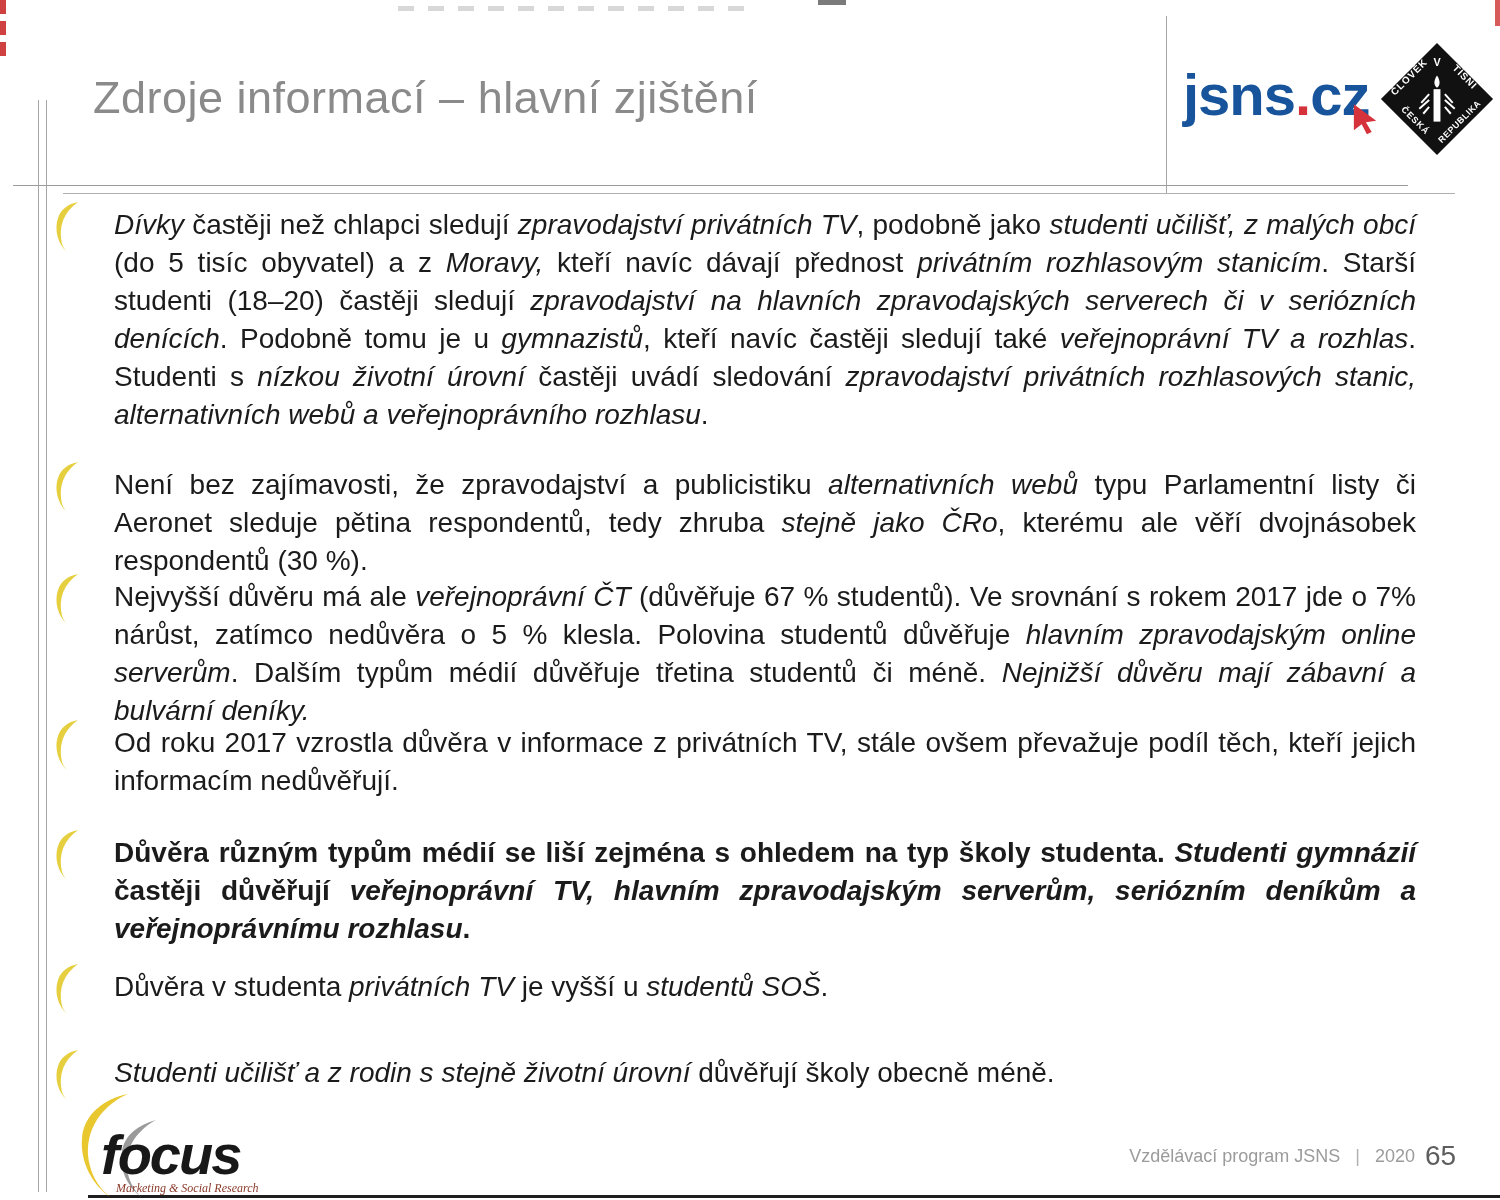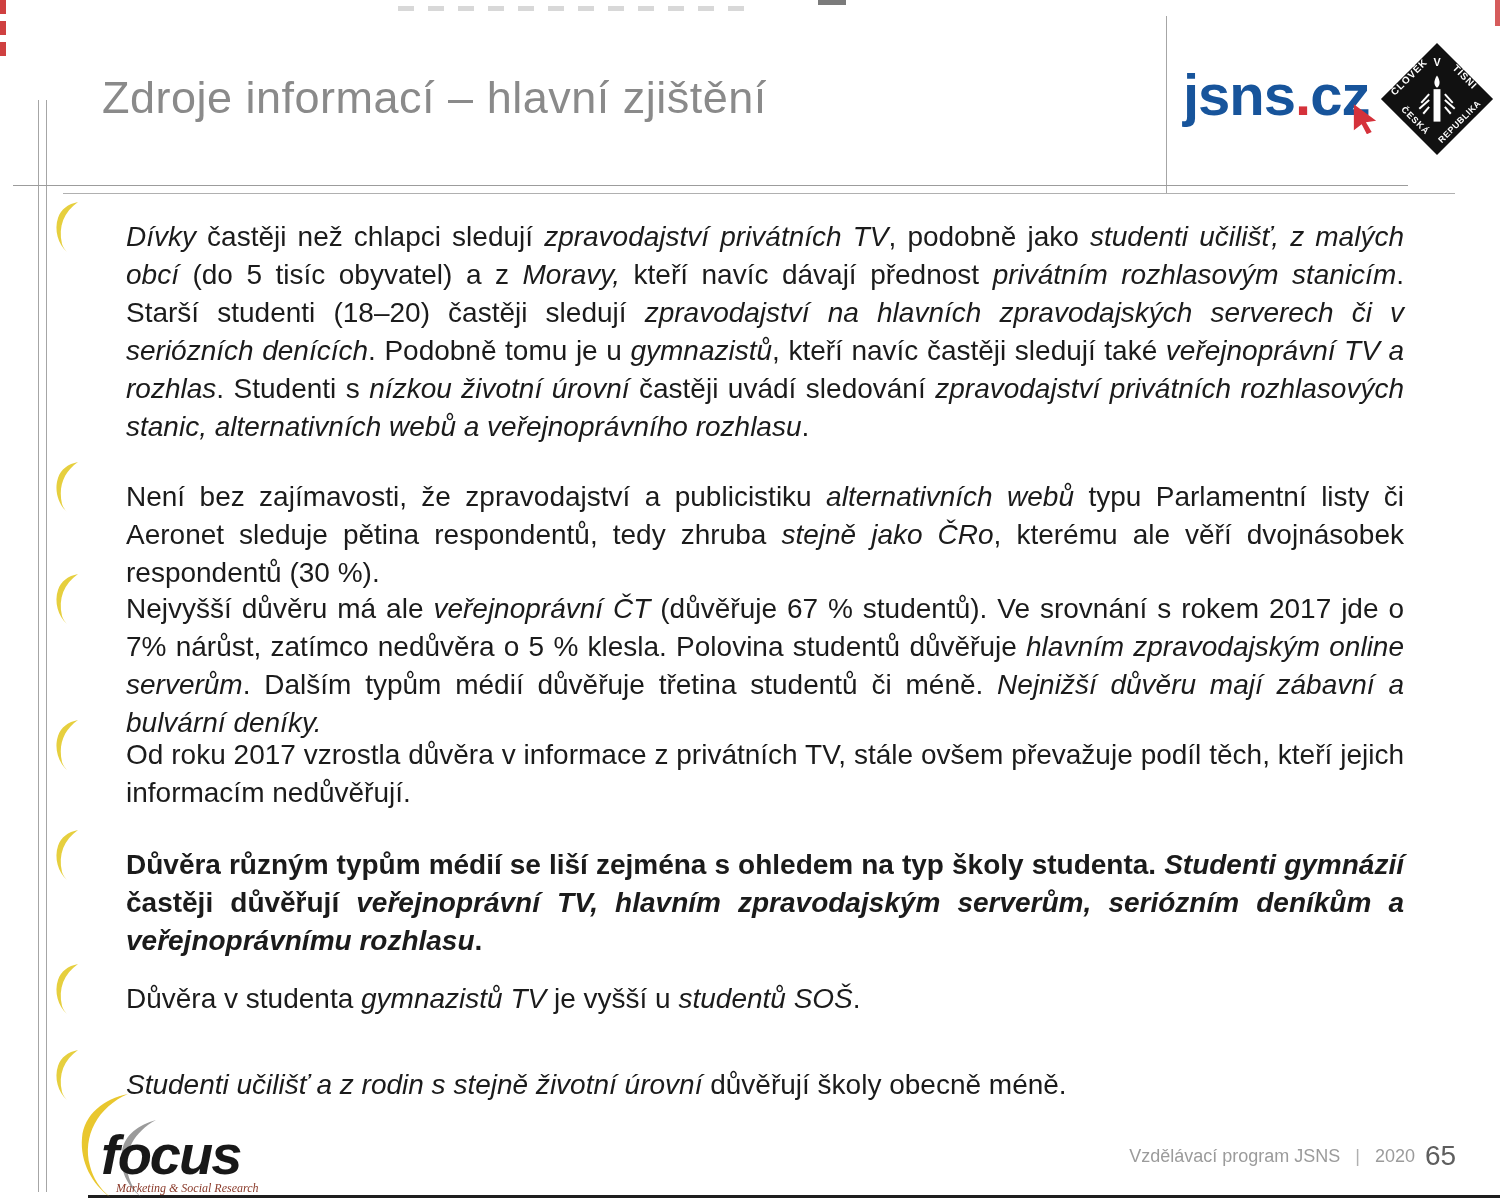--- a/index.html
+++ b/index.html
@@ -21,34 +21,34 @@
   
   .artifact{position:absolute;}
   .artifact.red-left{left:0;top:0;width:6px;height:62px;
     background:repeating-linear-gradient(180deg,#cf4040 0 14px,transparent 14px 21px);}
   .artifact.red-right{right:0;top:0;width:5px;height:26px;background:#cf4040;opacity:.85;}
   .artifact.top-dashes{left:398px;top:6px;width:358px;height:5px;opacity:.65;
     background:repeating-linear-gradient(90deg,#c3c3c3 0 16px,transparent 16px 30px);}
   .artifact.top-dark{left:818px;top:0;width:28px;height:5px;background:#5a5a5a;opacity:.8;}
   
   .slide-title{
-    position:absolute;left:102px;top:72px;
+    position:absolute;left:93px;top:72px;
     font-size:45px;color:#8a8a8a;letter-spacing:.5px;white-space:nowrap;
   }
   .jsns-logo{position:absolute;left:1183px;top:66px;display:flex;align-items:baseline;
     font-weight:bold;font-size:58px;letter-spacing:-1px;line-height:1;}
   .jsns-logo .blue{color:#17549b;text-align:right;}
   .jsns-logo .red{color:#d5323b;}
   .jsns-cursor{position:absolute;left:1352px;top:104px;}
   .pin-logo{position:absolute;left:1378px;top:40px;}
   
   .para{position:absolute;left:110px;width:1310px;}
   .para .bullet{position:absolute;left:-56px;top:-2px;}
   .para .ptext{
-    margin:16px;text-align:justify;
+    margin:4px;text-align:justify;
     font-size:28px;line-height:38px;color:#1b1b1b;
   }
   .para .ptext i{font-style:italic;}
   .para .ptext b{font-weight:normal;}
   #p1{top:202px;}
   #p2{top:462px;}
   #p3{top:574px;}
   #p4{top:720px;}
   #p5{top:830px;font-weight:bold;}
   #p6{top:964px;}
@@ -160,21 +160,21 @@
   </span>
   <p class="ptext"><span>Důvěra různým typům médií se liší zejména s ohledem na typ školy studenta. </span><i>Studenti gymnázií</i><span> častěji důvěřují </span><i>veřejnoprávní TV, hlavním zpravodajským serverům, seriózním deníkům a veřejnoprávnímu rozhlasu</i><span>.</span></p>
 </div>
 
 <div class="para" id="p6">
   <span class="bullet">
     <svg width="26" height="52" viewBox="0 0 26 52">
         <path d="M24 2 C10 12 4 26 8 44 C9 47 11 50 13 52 C4 44 0 30 4 18 C7 9 14 4 24 2 Z" fill="#e6cf3e"></path>
       </svg>
   </span>
-  <p class="ptext"><span>Důvěra v studenta </span><i>gymnazistů TV</i><span> je vyšší u </span><i>studentů SOŠ</i><span>.</span></p>
+  <p class="ptext"><span>Důvěra v studenta </span><i>privátních TV</i><span> je vyšší u </span><i>studentů SOŠ</i><span>.</span></p>
 </div>
 
 <div class="para" id="p7">
   <span class="bullet">
     <svg width="26" height="52" viewBox="0 0 26 52">
         <path d="M24 2 C10 12 4 26 8 44 C9 47 11 50 13 52 C4 44 0 30 4 18 C7 9 14 4 24 2 Z" fill="#e6cf3e"></path>
       </svg>
   </span>
   <p class="ptext"><i>Studenti učilišť a z rodin s stejně životní úrovní</i><span> důvěřují školy obecně méně.</span></p>
 </div>

